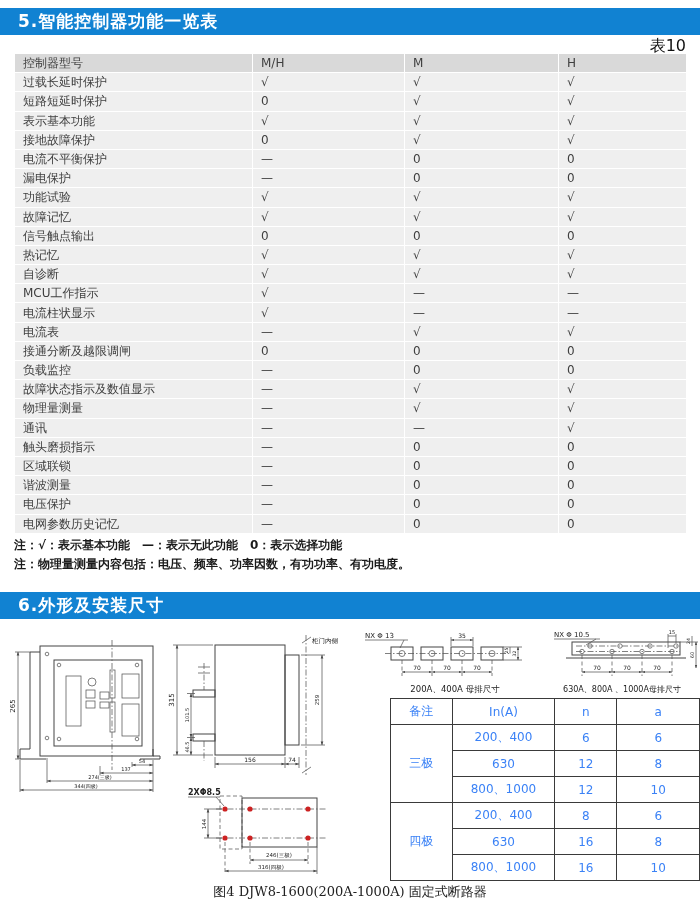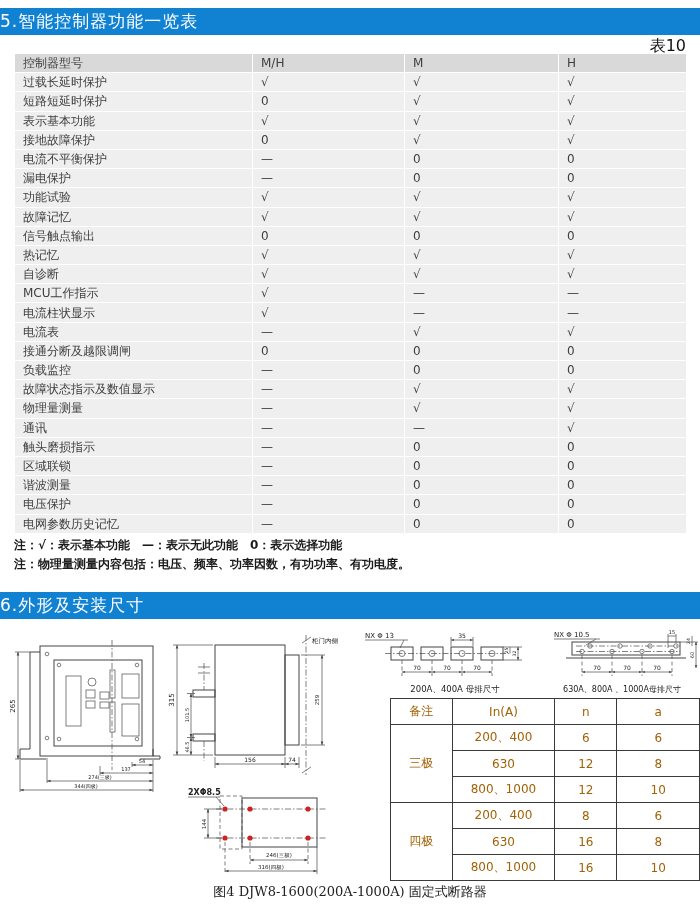--- a/index.html
+++ b/index.html
@@ -3,22 +3,22 @@
 <meta charset="utf-8">
 <style>
   html,body { margin:0; padding:0; }
   body {
     width:700px; height:905px; background:#ffffff; position:relative;
     font-family:"DejaVu Sans","Liberation Sans",sans-serif; color:#3f3f3f;
     overflow:hidden;
   }
   .section-bar {
     position:absolute; left:0; width:700px; height:27px; background:#1182d2;
-    color:#fff; font-weight:normal; font-size:17px; line-height:27px;
-    padding-left:0; box-sizing:border-box; letter-spacing:1px;
+    color:#fff; font-weight:bold; font-size:17px; line-height:27px;
+    padding-left:18px; box-sizing:border-box; letter-spacing:1px;
   }
   #bar5 { top:8px; }
   #bar6 { top:592px; }
   .table-ref {
     position:absolute; top:36px; right:14px; font-size:16px; color:#111;
   }
   table.fn-table {
     position:absolute; left:14px; top:53px; width:672px;
     border-collapse:collapse; table-layout:fixed; font-size:12px; color:#3f3f3f;
   }
@@ -35,21 +35,21 @@
   .drawing { position:absolute; }
   svg text { fill:#222; font-family:"DejaVu Sans","Liberation Sans",sans-serif; }
   .ln   { fill:none; stroke:#444; stroke-width:1; }
   .thin { fill:none; stroke:#555; stroke-width:0.75; }
   .dim  { fill:none; stroke:#555; stroke-width:0.75; }
   .dash { stroke-dasharray:4 2.5; }
   .dd   { stroke-dasharray:6 2 1.5 2; }
   .hole { fill:#cc2222; stroke:none; }
   table.spec-table {
     position:absolute; left:390px; top:698px; border-collapse:collapse;
-    font-size:12px; color:#a16207; text-align:center;
+    font-size:12px; color:#3b82f6; text-align:center;
   }
   table.spec-table th, table.spec-table td {
     border:1.6px solid #3a3a3a; height:25px; padding:0 4px; font-weight:normal;
     background:#fff;
   }
   .fig-caption {
     position:absolute; top:883px; left:0; width:700px; text-align:center;
     font-size:13px; color:#222; font-family:"DejaVu Serif","Liberation Serif",serif;
   }
 </style>

